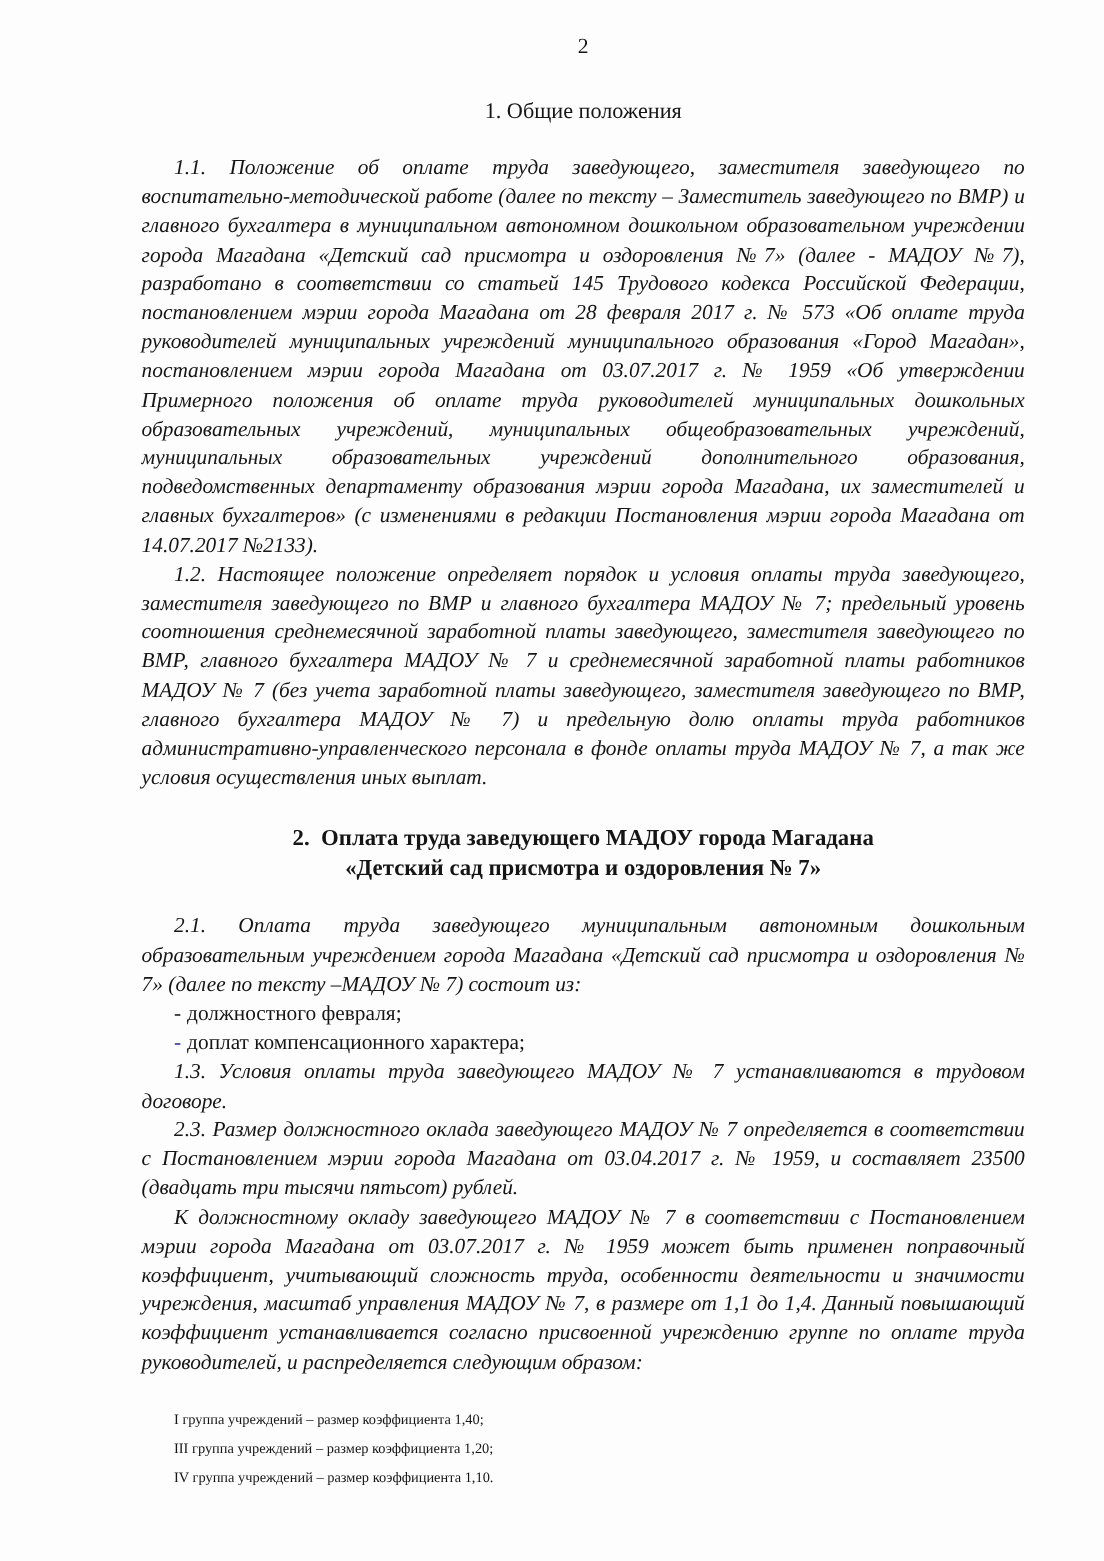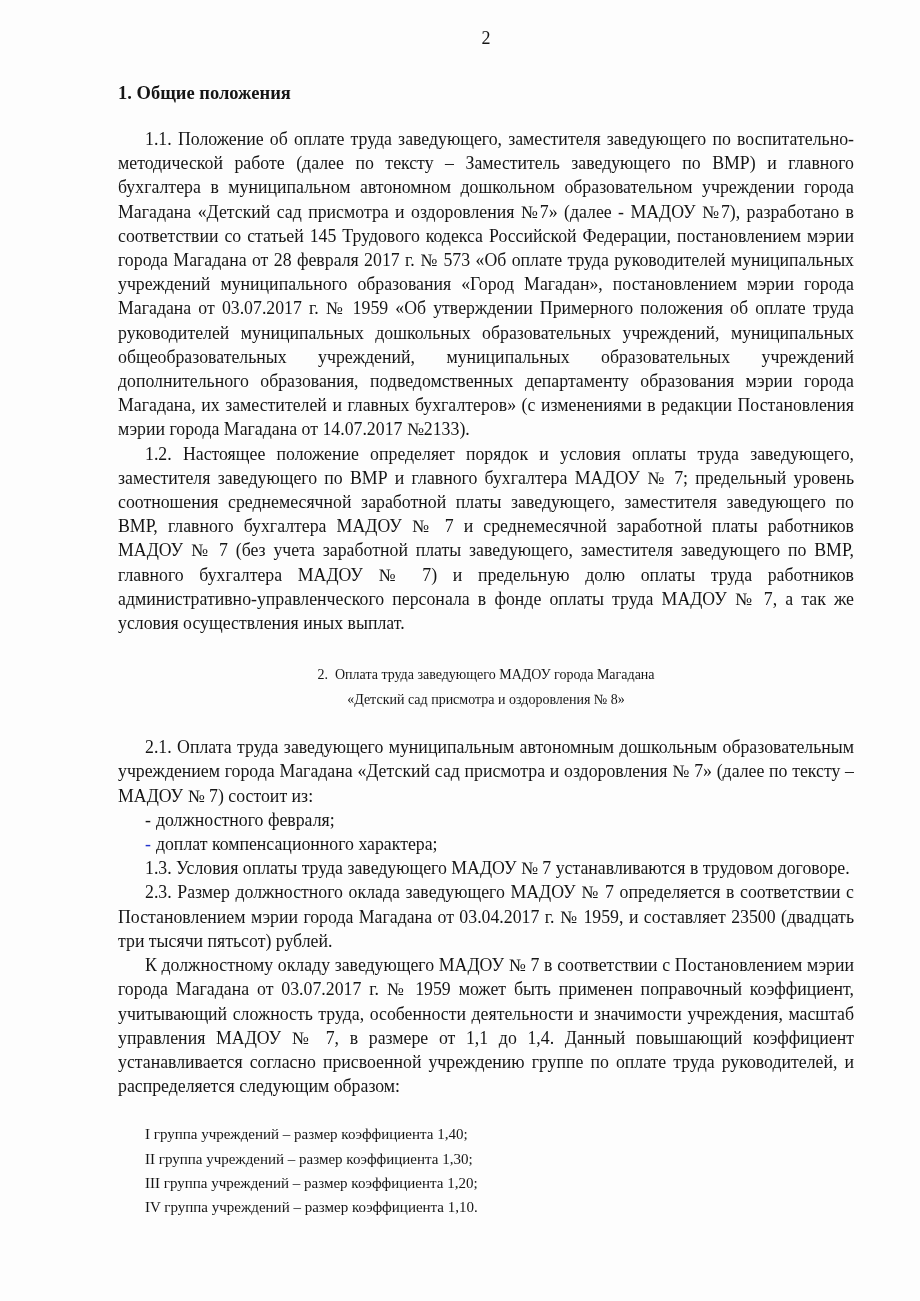--- a/index.html
+++ b/index.html
@@ -18,76 +18,77 @@
     padding: 26px 66px 0 118px;
     overflow: hidden;
   }
   .page-number {
     text-align: center;
     font-size: 18px;
     line-height: 24px;
     margin: 0 0 0 0;
   }
   .section-heading {
-    text-align: left;
-    font-weight: bold;
+    text-align: center;
+    font-weight: normal;
     font-size: 18.5px;
     line-height: 25px;
     margin: 31px 0 21px 0;
   }
   .section-heading-2 {
     text-align: center;
-    font-weight: normal;
-    font-size: 14px;
+    font-weight: bold;
+    font-size: 19px;
     line-height: 25px;
     margin: 27px 0 23px 0;
   }
   .body-para {
     margin: 0;
     font-size: 17.8px;
     line-height: 24.2px;
     text-align: justify;
     text-indent: 27px;
+    font-style: italic;
   }
   .list-para {
     margin: 0;
     font-size: 17.8px;
     line-height: 24.2px;
     text-align: justify;
     text-indent: 27px;
   }
   .list-dash {
     margin-right: 5px;
   }
   .groups-block {
     margin-top: 24px;
   }
   .group-line {
     margin: 0;
-    font-size: 15px;
+    font-size: 12px;
     line-height: 24.2px;
     padding-left: 27px;
   }
 </style>
 </head>
 <body>
 
 <div class="page">
 
   <div class="page-number">2</div>
 
   <div class="section-heading">1. Общие положения</div>
 
   <p class="body-para">1.1. Положение об оплате труда заведующего, заместителя заведующего по воспитательно-методической работе (далее по тексту – Заместитель заведующего по ВМР) и главного бухгалтера в муниципальном автономном дошкольном образовательном учреждении города Магадана «Детский сад присмотра и оздоровления №7» (далее - МАДОУ №7), разработано в соответствии со статьей 145 Трудового кодекса Российской Федерации, постановлением мэрии города Магадана от 28 февраля 2017 г. № 573 «Об оплате труда руководителей муниципальных учреждений муниципального образования «Город Магадан», постановлением мэрии города Магадана от 03.07.2017 г. № 1959 «Об утверждении Примерного положения об оплате труда руководителей муниципальных дошкольных образовательных учреждений, муниципальных общеобразовательных учреждений, муниципальных образовательных учреждений дополнительного образования, подведомственных департаменту образования мэрии города Магадана, их заместителей и главных бухгалтеров» (с изменениями в редакции Постановления мэрии города Магадана от 14.07.2017 №2133).</p>
 
   <p class="body-para">1.2. Настоящее положение определяет порядок и условия оплаты труда заведующего, заместителя заведующего по ВМР и главного бухгалтера МАДОУ № 7; предельный уровень соотношения среднемесячной заработной платы заведующего, заместителя заведующего по ВМР, главного бухгалтера МАДОУ № 7 и среднемесячной заработной платы работников МАДОУ № 7 (без учета заработной платы заведующего, заместителя заведующего по ВМР, главного бухгалтера МАДОУ № 7) и предельную долю оплаты труда работников административно-управленческого персонала в фонде оплаты труда МАДОУ № 7, а так же условия осуществления иных выплат.</p>
 
   <div class="section-heading-2">
     <div>2.&nbsp;&nbsp;Оплата труда заведующего МАДОУ города Магадана</div>
-    <div>«Детский сад присмотра и оздоровления № 8»</div>
+    <div>«Детский сад присмотра и оздоровления № 7»</div>
   </div>
 
   <p class="body-para">2.1. Оплата труда заведующего муниципальным автономным дошкольным образовательным учреждением города Магадана «Детский сад присмотра и оздоровления № 7» (далее по тексту –МАДОУ № 7) состоит из:</p>
 
   <p class="list-para">
     <span class="list-dash" style="color:#151515">-</span><span>должностного февраля;</span>
   </p>
 
   <p class="list-para">
     <span class="list-dash" style="color:#2233cc">-</span><span>доплат компенсационного характера;</span>
@@ -96,18 +97,17 @@
 
 
   <p class="body-para">1.3. Условия оплаты труда заведующего МАДОУ № 7 устанавливаются в трудовом договоре.</p>
 
   <p class="body-para">2.3. Размер должностного оклада заведующего МАДОУ № 7 определяется в соответствии с Постановлением мэрии города Магадана от 03.04.2017 г. № 1959, и составляет 23500 (двадцать три тысячи пятьсот) рублей.</p>
 
   <p class="body-para">К должностному окладу заведующего МАДОУ № 7 в соответствии с Постановлением мэрии города Магадана от 03.07.2017 г. № 1959 может быть применен поправочный коэффициент, учитывающий сложность труда, особенности деятельности и значимости учреждения, масштаб управления МАДОУ № 7, в размере от 1,1 до 1,4. Данный повышающий коэффициент устанавливается согласно присвоенной учреждению группе по оплате труда руководителей, и распределяется следующим образом:</p>
 
   <div class="groups-block">
     <p class="group-line">I группа учреждений – размер коэффициента 1,40;</p>
-    <p class="group-line">II группа учреждений – размер коэффициента 1,30;</p>
     <p class="group-line">III группа учреждений – размер коэффициента 1,20;</p>
     <p class="group-line">IV группа учреждений – размер коэффициента 1,10.</p>
   </div>
 
 </div>
 
 </body></html>

